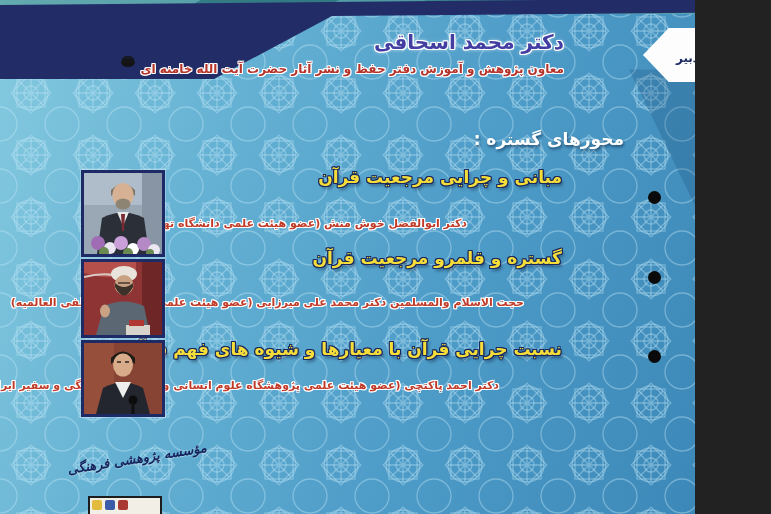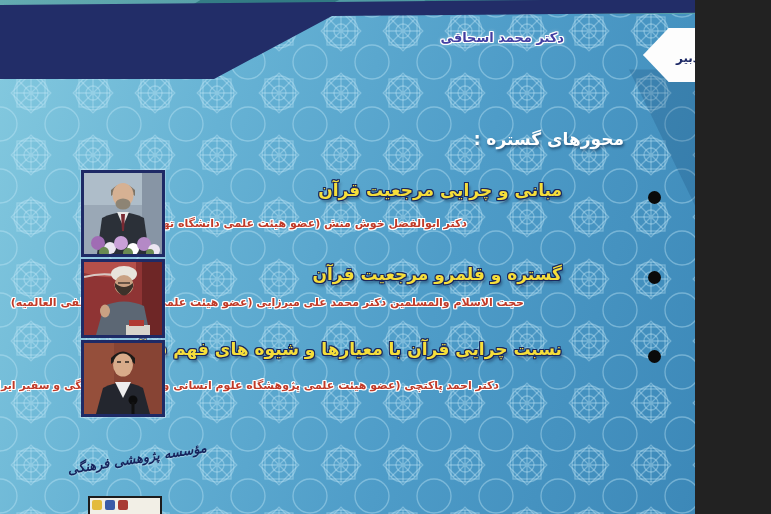--- a/index.html
+++ b/index.html
@@ -22,21 +22,21 @@
     clip-path:polygon(55% 0,71% 0,66% 100%,58% 100%);}
   .navy-band{position:absolute;left:0;top:0;z-index:4;}
   .badge-hex{
     position:absolute;left:643px;top:28px;width:107px;height:54px;z-index:6;
     background:#fdfdfd;display:flex;align-items:center;justify-content:center;
     clip-path:polygon(24% 0,76% 0,100% 50%,76% 100%,24% 100%,0 50%);
     box-shadow:0 0 0 2px rgba(255,255,255,0.4);
   }
   .badge-hex span{color:#1e2a66;font-size:12px;font-weight:bold;transform:translate(-9px,3px);}
   .txt{position:absolute;z-index:6;direction:rtl;white-space:nowrap;}
-  .chair-name{right:131px;top:30px;font-size:13px;font-weight:bold;color:#433fa2;
+  .chair-name{right:131px;top:30px;font-size:20px;font-weight:bold;color:#433fa2;
     text-shadow:-1px 0 #fff,1px 0 #fff,0 -1px #fff,0 1px #fff,-1px -1px #fff,1px 1px #fff,1px -1px #fff,-1px 1px #fff,0 0 4px #fff;}
   .chair-role{right:131px;top:61px;font-size:12px;font-weight:bold;color:#b5332a;
     display:flex;direction:rtl;align-items:center;gap:4px;
     text-shadow:-1px 0 #fff,1px 0 #fff,0 -1px #fff,0 1px #fff,-1px -1px #fff,1px 1px #fff,1px -1px #fff,-1px 1px #fff;}
   .emblem{transform:translateY(-6px);}
   .section-title{right:71px;top:129px;font-size:17px;font-weight:bold;color:#ffffff;
     text-shadow:1px 2px 3px rgba(8,30,62,0.6);}
   .bullet{position:absolute;left:648px;width:13px;height:13px;border-radius:50%;
     background:#0a0a0a;z-index:6;}
   .topic{right:133px;font-size:17px;font-weight:bold;color:#f6de3a;
@@ -90,29 +90,38 @@
 
   <svg class="navy-band" width="771" height="82" viewBox="0 0 771 82">
     <polygon points="0,5 545,0 771,0 771,12 332,16 214,79 0,79" fill="#222d68"></polygon>
   </svg>
 
   <div class="badge-hex">
     <span>دبیر</span>
   </div>
 
   <div class="txt chair-name">دکتر محمد اسحاقی</div>
+  <div class="txt chair-role">
+    <span>معاون پژوهش و آموزش دفتر حفظ و نشر آثار حضرت آیت الله خامنه ای</span>
+    <span class="emblem">
+      <svg width="16" height="13" viewBox="0 0 16 13">
+        <ellipse cx="8" cy="7.5" rx="7" ry="4.6" fill="#141414"></ellipse>
+        <path d="M2 4 Q8 -1 14 4" stroke="#141414" stroke-width="1.6" fill="none"></path>
+      </svg>
+    </span>
+  </div>
 
   <div class="txt section-title">محورهای گستره :</div>
 
   <div class="bullet" style="top:191px;"></div>
-  <div class="txt topic" style="top:180px;">مبانی و چرایی مرجعیت قرآن</div>
+  <div class="txt topic" style="top:167px;">مبانی و چرایی مرجعیت قرآن</div>
   <div class="txt speaker" style="right:228px;top:217px;">دکتر ابوالفضل خوش منش  (عضو هیئت علمی دانشگاه تهران)</div>
 
   <div class="bullet" style="top:271px;"></div>
-  <div class="txt topic" style="top:264px;margin-left:39px;">گستره و قلمرو مرجعیت قرآن</div>
+  <div class="txt topic" style="top:248px;margin-left:39px;">گستره و قلمرو مرجعیت قرآن</div>
   <div class="txt speaker" style="right:171px;top:296px;">حجت الاسلام والمسلمین دکتر محمد علی میرزایی (عضو هیئت علمی جامعه المصطفی العالمیه)</div>
 
   <div class="bullet" style="top:350px;"></div>
   <div class="txt topic" style="top:339px;">نسبت چرایی قرآن با معیارها و شیوه های فهم قرآن</div>
   <div class="txt speaker" style="right:196px;top:379px;">دکتر احمد پاکتچی  (عضو هیئت علمی پژوهشگاه علوم انسانی و مطالعات فرهنگی و سفیر ایران در یونسکو)</div>
 
   <div class="photo p1">
     <svg width="78" height="81" viewBox="0 0 78 81">
       <rect width="78" height="81" fill="#9aa8b6"></rect>
       <rect width="78" height="32" fill="#aebdc9"></rect>

